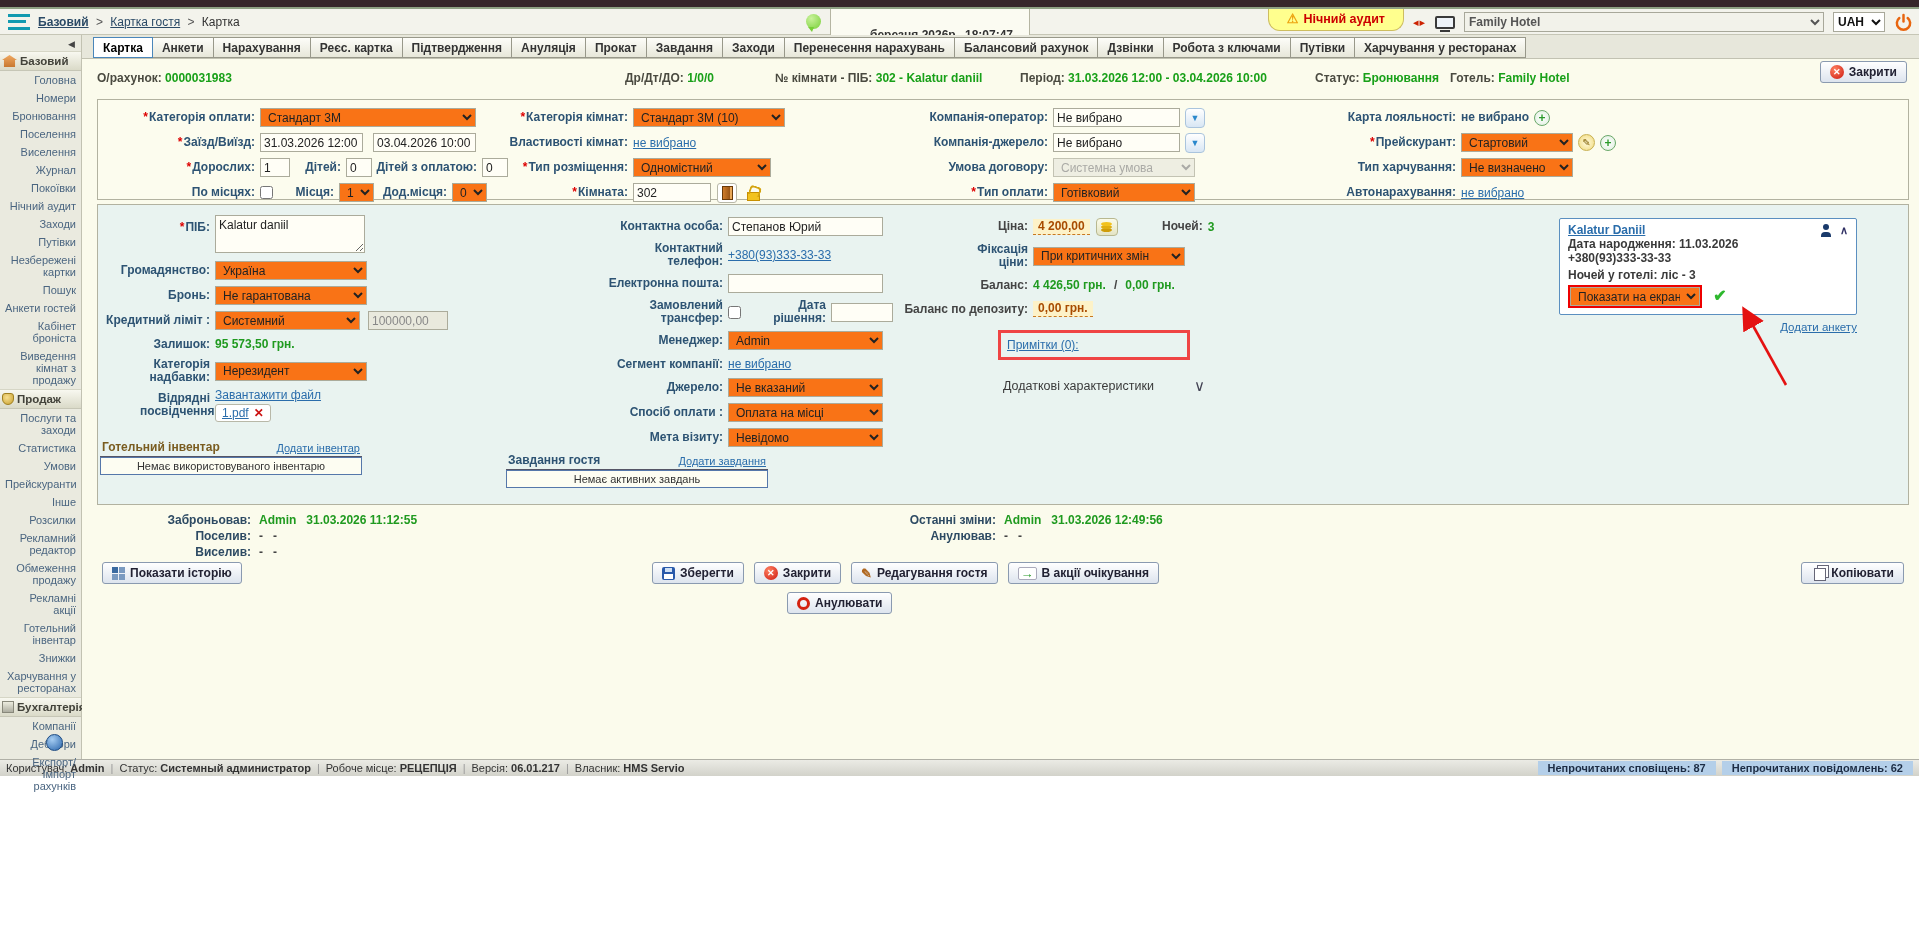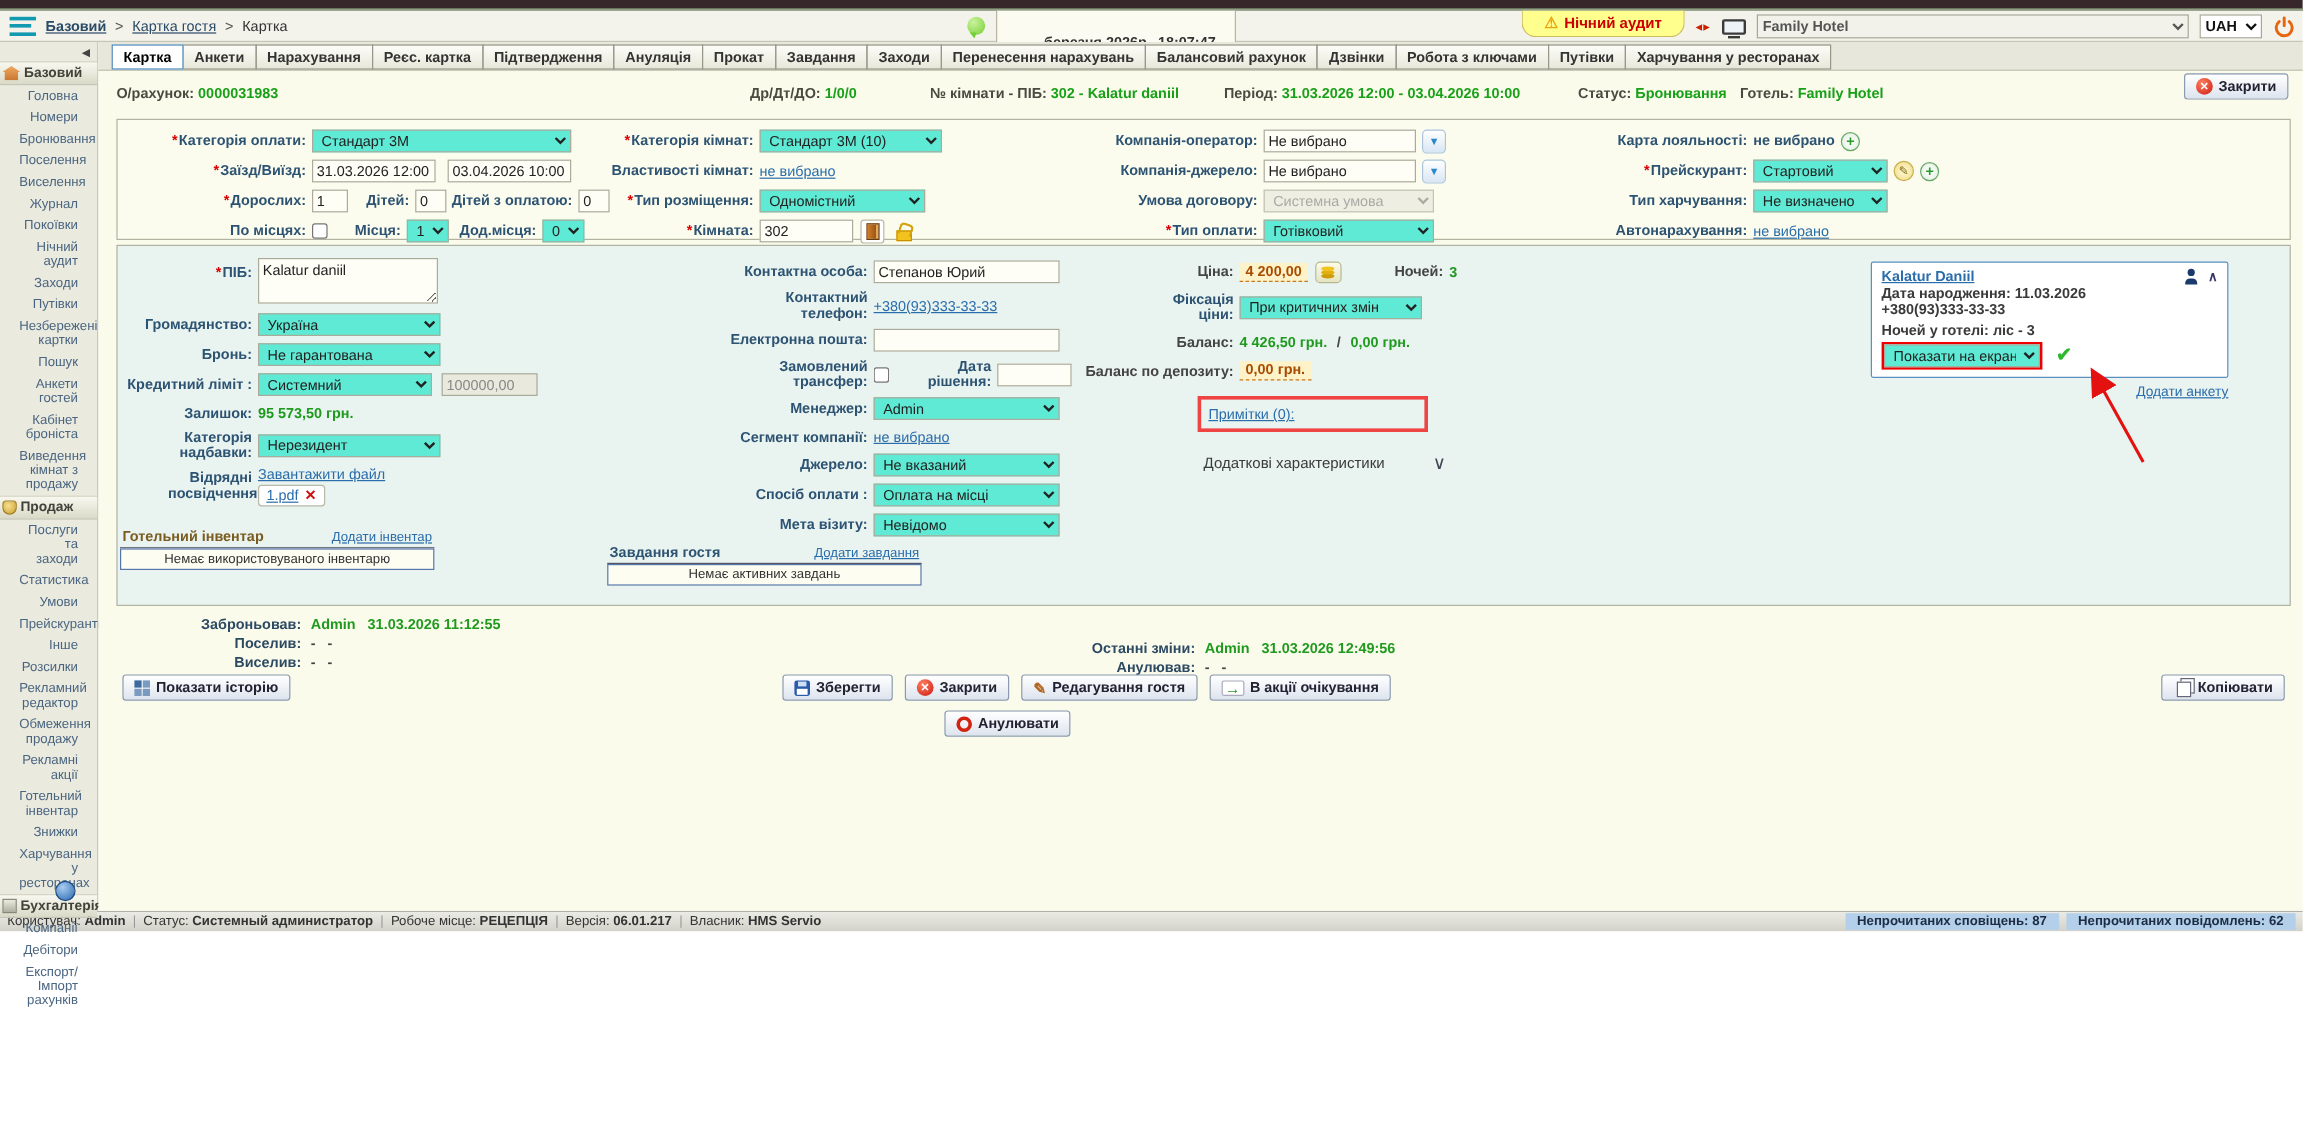--- a/index.html
+++ b/index.html
@@ -30,40 +30,40 @@
   .cur-select { width:52px; height:20px; font-weight:bold; color:#111; border:1px solid #a8a89a; background:#fff; font-size:12px; }
   .power { display:inline-flex; cursor:pointer; }
   .main { display:flex; height:724px; }
   .sidebar { width:82px; background:#eaeadf; border-right:1px solid #c2c2b2; position:relative; font-size:11px; flex-shrink:0; }
   .collapse { text-align:right; padding:4px 6px 2px; font-size:9px; color:#444; cursor:pointer; }
   .side-title { display:flex; align-items:center; gap:3px; font-weight:bold; color:#42423a; background:linear-gradient(#f8f8f0,#dadac8); border-top:1px solid #d6d6c6; border-bottom:1px solid #c6c6b6; padding:3px 2px; font-size:11.5px; cursor:pointer; }
   .sicon { display:inline-block; flex-shrink:0; }
   .icon-home { width:15px; height:12px; background:linear-gradient(#f0a860,#c87830); clip-path:polygon(50% 0,100% 42%,87% 42%,87% 100%,13% 100%,13% 42%,0 42%); }
   .icon-sale { width:12px; height:12px; border-radius:3px 3px 6px 6px; background:radial-gradient(circle at 40% 35%,#f8e090,#c8a030); border:1px solid #a08020; }
   .icon-acct { width:12px; height:12px; background:linear-gradient(#ececde,#adada0); border:1px solid #88887a; }
-  .side-item { text-align:right; padding:3px 16px; color:#4a6580; line-height:12px; cursor:pointer; }
+  .side-item { text-align:right; padding:3px 5px; color:#4a6580; line-height:12px; cursor:pointer; }
   .side-info { position:absolute; bottom:8px; left:46px; width:17px; height:17px; border-radius:50%; background:radial-gradient(circle at 35% 30%,#a6cdf2,#2a66ac); border:1px solid #1c4a82; cursor:pointer; }
   .content { position:relative; flex:1; background:#fbfbec; }
   .tabstrip { display:flex; align-items:flex-end; height:24px; background:#e7e7db; border-bottom:1px solid #c2c2b2; padding-left:12px; }
   .tab { border:1px solid #98988a; background:linear-gradient(#fdfdf9,#e7e7d9); padding:3px 9px; font-weight:bold; color:#333; margin-left:-1px; white-space:nowrap; height:21px; cursor:pointer; }
   .tab.active { background:#fff; border:1px solid #4a86ba; color:#000; position:relative; z-index:2; }
   .summary { position:absolute; top:28px; left:0; right:0; height:32px; font-weight:bold; }
   .sm { position:absolute; white-space:nowrap; color:#4a4a40; top:8px; }
   .gval { color:#18a018; }
   .btn { display:inline-flex; align-items:center; gap:5px; border:1px solid #8a9ab0; border-radius:3px; background:linear-gradient(#ffffff,#dde4ee); padding:2px 9px; font-size:12px; font-weight:bold; color:#223; cursor:pointer; font-family:inherit; height:22px; white-space:nowrap; }
   .close-top { position:absolute; top:26px; right:12px; }
   .circle-x { width:14px; height:14px; border-radius:50%; background:radial-gradient(circle at 35% 30%,#ff8060,#cc1810); color:#fff; font-size:9px; font-weight:bold; display:inline-flex; align-items:center; justify-content:center; }
   .group1 { position:absolute; left:15px; top:64px; right:10px; height:101px; border:1px solid #b2b2a0; background:#fcfcee; }
   .group2 { position:absolute; left:15px; top:169px; right:10px; height:301px; border:1px solid #b2b2a0; background:#e9f3f0; }
   .gcol { position:absolute; }
   .frow { display:flex; align-items:center; height:23px; margin-bottom:2px; }
   .flabel { text-align:right; padding-right:5px; flex-shrink:0; color:#2d5373; font-weight:bold; line-height:13px; }
   .star { color:#dd0000; font-style:normal; margin-right:1px; }
   .inp, select.fsel, textarea.txa { border:1px solid #abab9b; background:#fffef6; height:19px; font-family:inherit; font-size:12px; color:#222; padding:0 3px; }
-  select.fsel { background:#5eead4; }
+  select.fsel { background:#f97316; }
   .inp:disabled, select.fsel:disabled { background:#e9e9dd; color:#888; }
   textarea.txa { height:38px; resize:both; padding-top:2px; }
   .link { color:#2a6dab; text-decoration:underline; cursor:pointer; }
   .green { color:#1f9a1f; font-weight:bold; }
   .dash { color:#444; font-weight:bold; }
   .icon-btn { width:20px; height:20px; border:1px solid #b8b8a8; border-radius:3px; background:#fff; display:inline-flex; align-items:center; justify-content:center; margin-left:6px; cursor:pointer; }
   .door { width:11px; height:14px; background:linear-gradient(90deg,#cf7c2a,#8a4a10); border:1px solid #6a3a08; box-shadow:inset -2px 0 0 #e8a858; }
   .lock { width:13px; height:9px; background:#f2c21e; border:1px solid #c89000; position:relative; margin:8px 0 0 10px; display:inline-block; }
   .lock:before { content:""; position:absolute; top:-7px; right:-2px; width:8px; height:8px; border:2px solid #d4a410; border-bottom:none; border-radius:4px 4px 0 0; transform:rotate(18deg); }
   .dd-btn { width:20px; height:20px; border:1px solid #aac4dd; border-radius:4px; background:linear-gradient(#ffffff,#d8e6f4); display:inline-flex; align-items:center; justify-content:center; color:#2a88cc; font-size:9px; margin-left:5px; cursor:pointer; }
@@ -88,21 +88,21 @@
   .person:before { content:""; position:absolute; top:0; left:3px; width:6px; height:6px; border-radius:50%; background:#1a3a6b; }
   .person:after { content:""; position:absolute; bottom:0; left:1px; width:10px; height:5px; border-radius:4px 4px 0 0; background:#1a3a6b; }
   .chev-up { color:#336; font-size:11px; font-weight:bold; cursor:pointer; }
   .gline { color:#3a3a3a; font-weight:bold; line-height:14px; }
   .gline2 { margin-top:3px; }
   .red-annot { display:inline-block; border:2px solid #ee0000; margin-top:3px; }
   .check { color:#2db82d; font-size:16px; font-weight:bold; margin-left:8px; }
   .add-profile { position:absolute; left:1461px; top:116px; width:298px; text-align:right; font-size:11.5px; }
   .annot-arrow { position:absolute; left:1630px; top:96px; pointer-events:none; }
   .audit-left { position:absolute; left:15px; top:477px; }
-  .audit-right { position:absolute; left:760px; top:477px;margin-top:20px; }
+  .audit-right { position:absolute; left:760px; top:477px; }
   .arow { display:flex; height:16px; align-items:center; }
   .albl { width:160px; text-align:right; padding-right:6px; color:#2d4a63; font-weight:bold; flex-shrink:0; }
   .auser { margin-left:2px; }
   .atime { margin-left:10px; }
   .btn-history { position:absolute; top:527px; left:20px; }
   .row-actions { position:absolute; top:527px; left:570px; display:flex; gap:10px; }
   .btn-copy { position:absolute; top:527px; right:15px; }
   .btn-annul { position:absolute; top:557px; left:705px; }
   .icon-save { width:13px; height:13px; background:#2a5aaa; border-radius:2px; position:relative; }
   .icon-save:before { content:""; position:absolute; left:3px; top:1px; width:7px; height:4px; background:#cfe0f4; }

